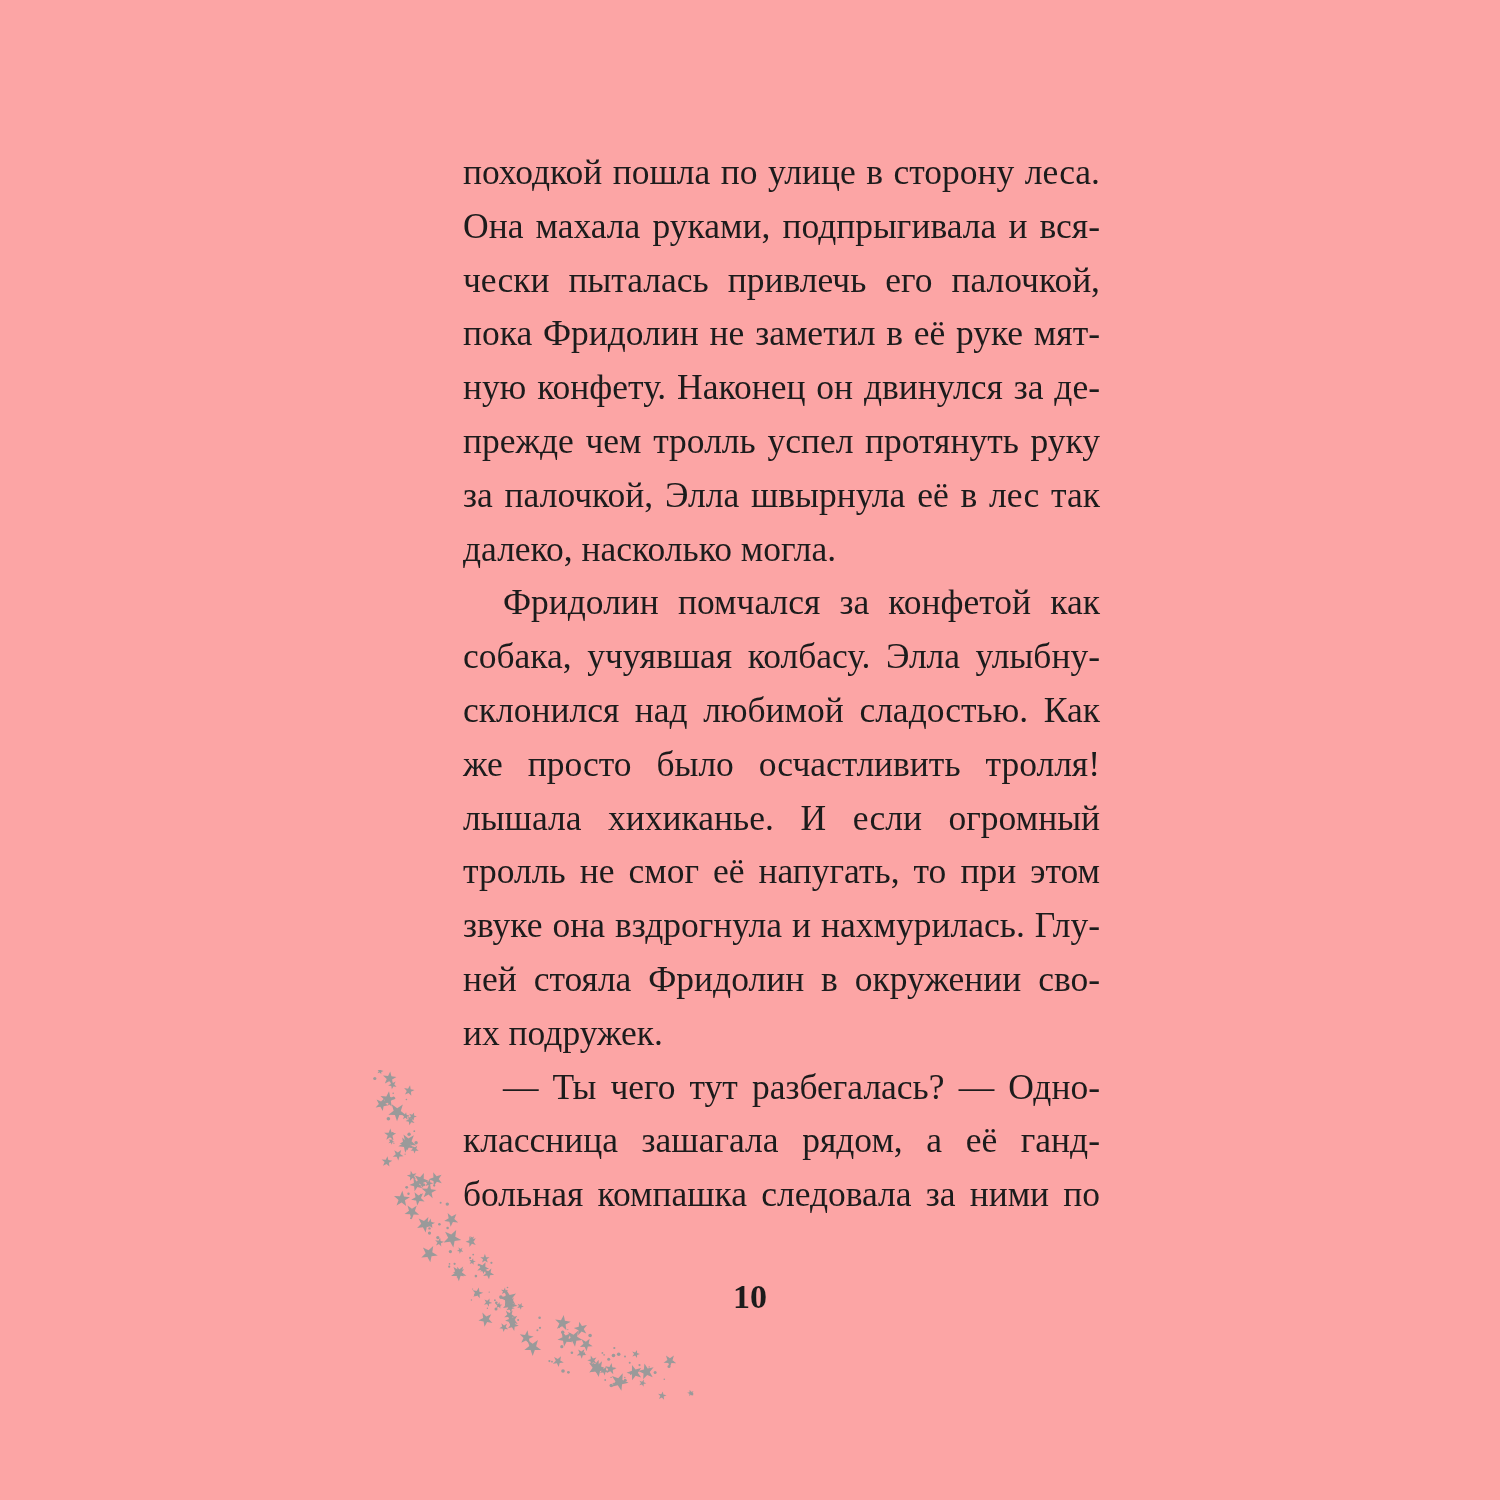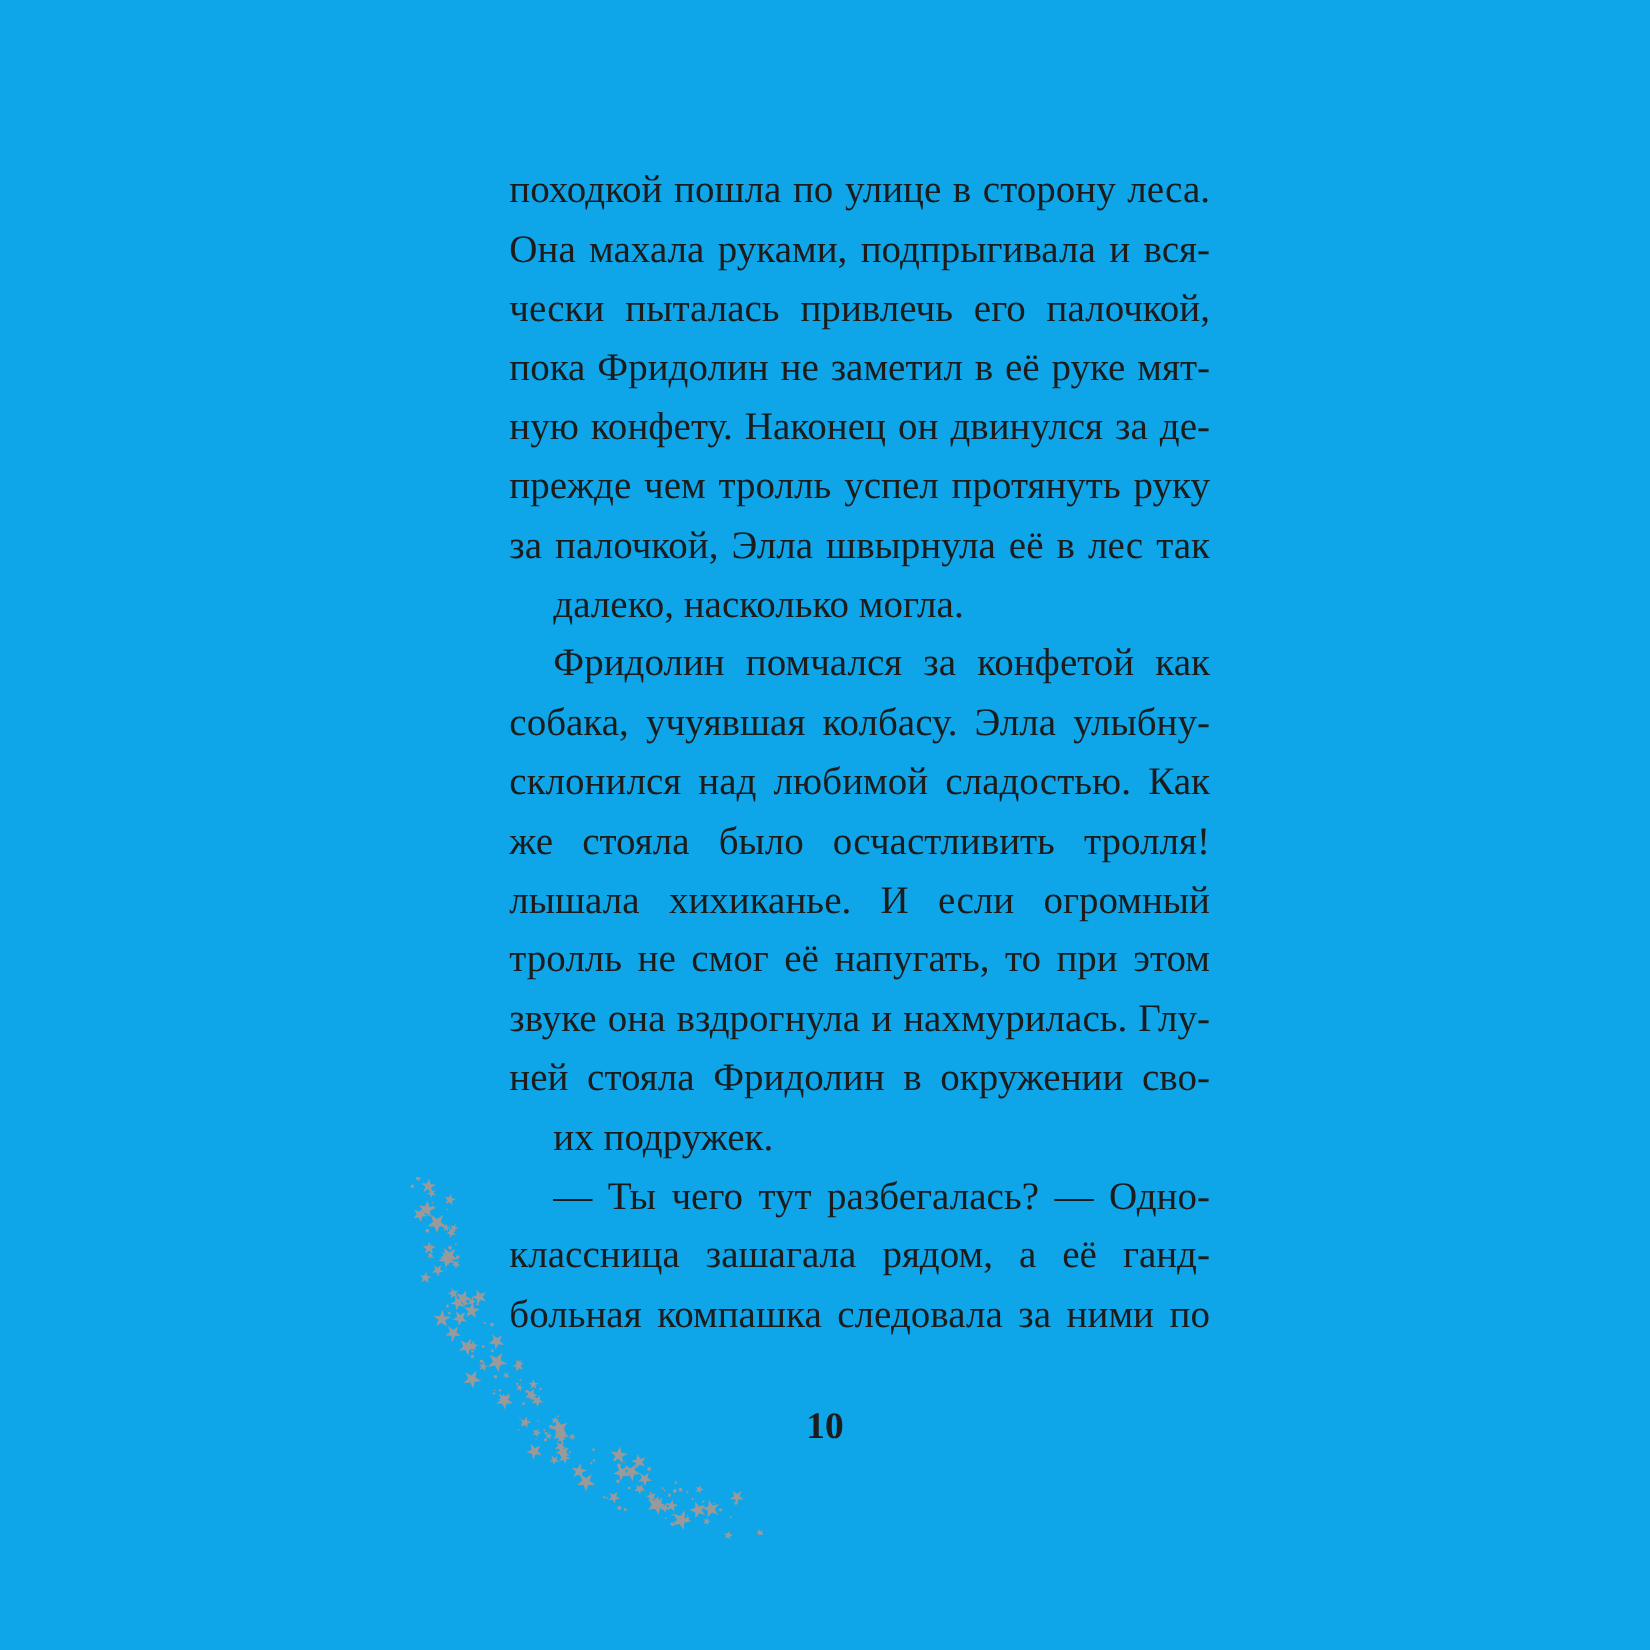--- a/index.html
+++ b/index.html
@@ -1,24 +1,24 @@
 <!DOCTYPE html>
 <html><head>
 <meta charset="utf-8">
 <style>
   html, body { margin: 0; padding: 0; background: #ffffff; }
   body { width: 1500px; height: 1500px; position: relative; overflow: hidden; }
-  .page { position: absolute; left: 0; top: 0; width: 1500px; height: 1500px; background: #0ea5e9; }
+  .page { position: absolute; left: 0; top: 0; width: 1500px; height: 1500px; background: #fca5a5; }
   .text-block {
     position: absolute; left: 463px; top: 146px; width: 637px;
     font-family: "Liberation Serif", "DejaVu Serif", serif;
     font-size: 35.5px; line-height: 53.8px; color: #1c1c1c;
   }
   .line { display: block; white-space: nowrap; height: 53.8px; text-align: justify; text-align-last: justify; }
-  .line.last { text-align-last: left; margin-left: 40px; }
+  .line.last { text-align-last: left; }
   .line.indent { padding-left: 40px; }
   .page-number {
     position: absolute; left: 0; width: 1500px; top: 1278px; text-align: center;
     font-family: "Liberation Serif", "DejaVu Serif", serif; font-weight: bold;
     font-size: 34px; color: #1c1c1c;
   }
   .stars { position: absolute; left: 370px; top: 1070px; width: 340px; height: 330px; }
 </style>
 </head>
 <body>
@@ -29,21 +29,21 @@
     <span class="line">Она махала руками, подпрыгивала и вся-</span>
     <span class="line">чески пыталась привлечь его палочкой,</span>
     <span class="line">пока Фридолин не заметил в её руке мят-</span>
     <span class="line">ную конфету. Наконец он двинулся за де-</span>
     <span class="line">прежде чем тролль успел протянуть руку</span>
     <span class="line">за палочкой, Элла швырнула её в лес так</span>
     <span class="line last">далеко, насколько могла.</span>
     <span class="line indent">Фридолин помчался за конфетой как</span>
     <span class="line">собака, учуявшая колбасу. Элла улыбну-</span>
     <span class="line">склонился над любимой сладостью. Как</span>
-    <span class="line">же стояла было осчастливить тролля!</span>
+    <span class="line">же просто было осчастливить тролля!</span>
     <span class="line">лышала хихиканье. И если огромный</span>
     <span class="line">тролль не смог её напугать, то при этом</span>
     <span class="line">звуке она вздрогнула и нахмурилась. Глу-</span>
     <span class="line">ней стояла Фридолин в окружении сво-</span>
     <span class="line last">их подружек.</span>
     <span class="line indent">— Ты чего тут разбегалась? — Одно-</span>
     <span class="line">классница зашагала рядом, а её ганд-</span>
     <span class="line">больная компашка следовала за ними по</span>
   </div>
 

